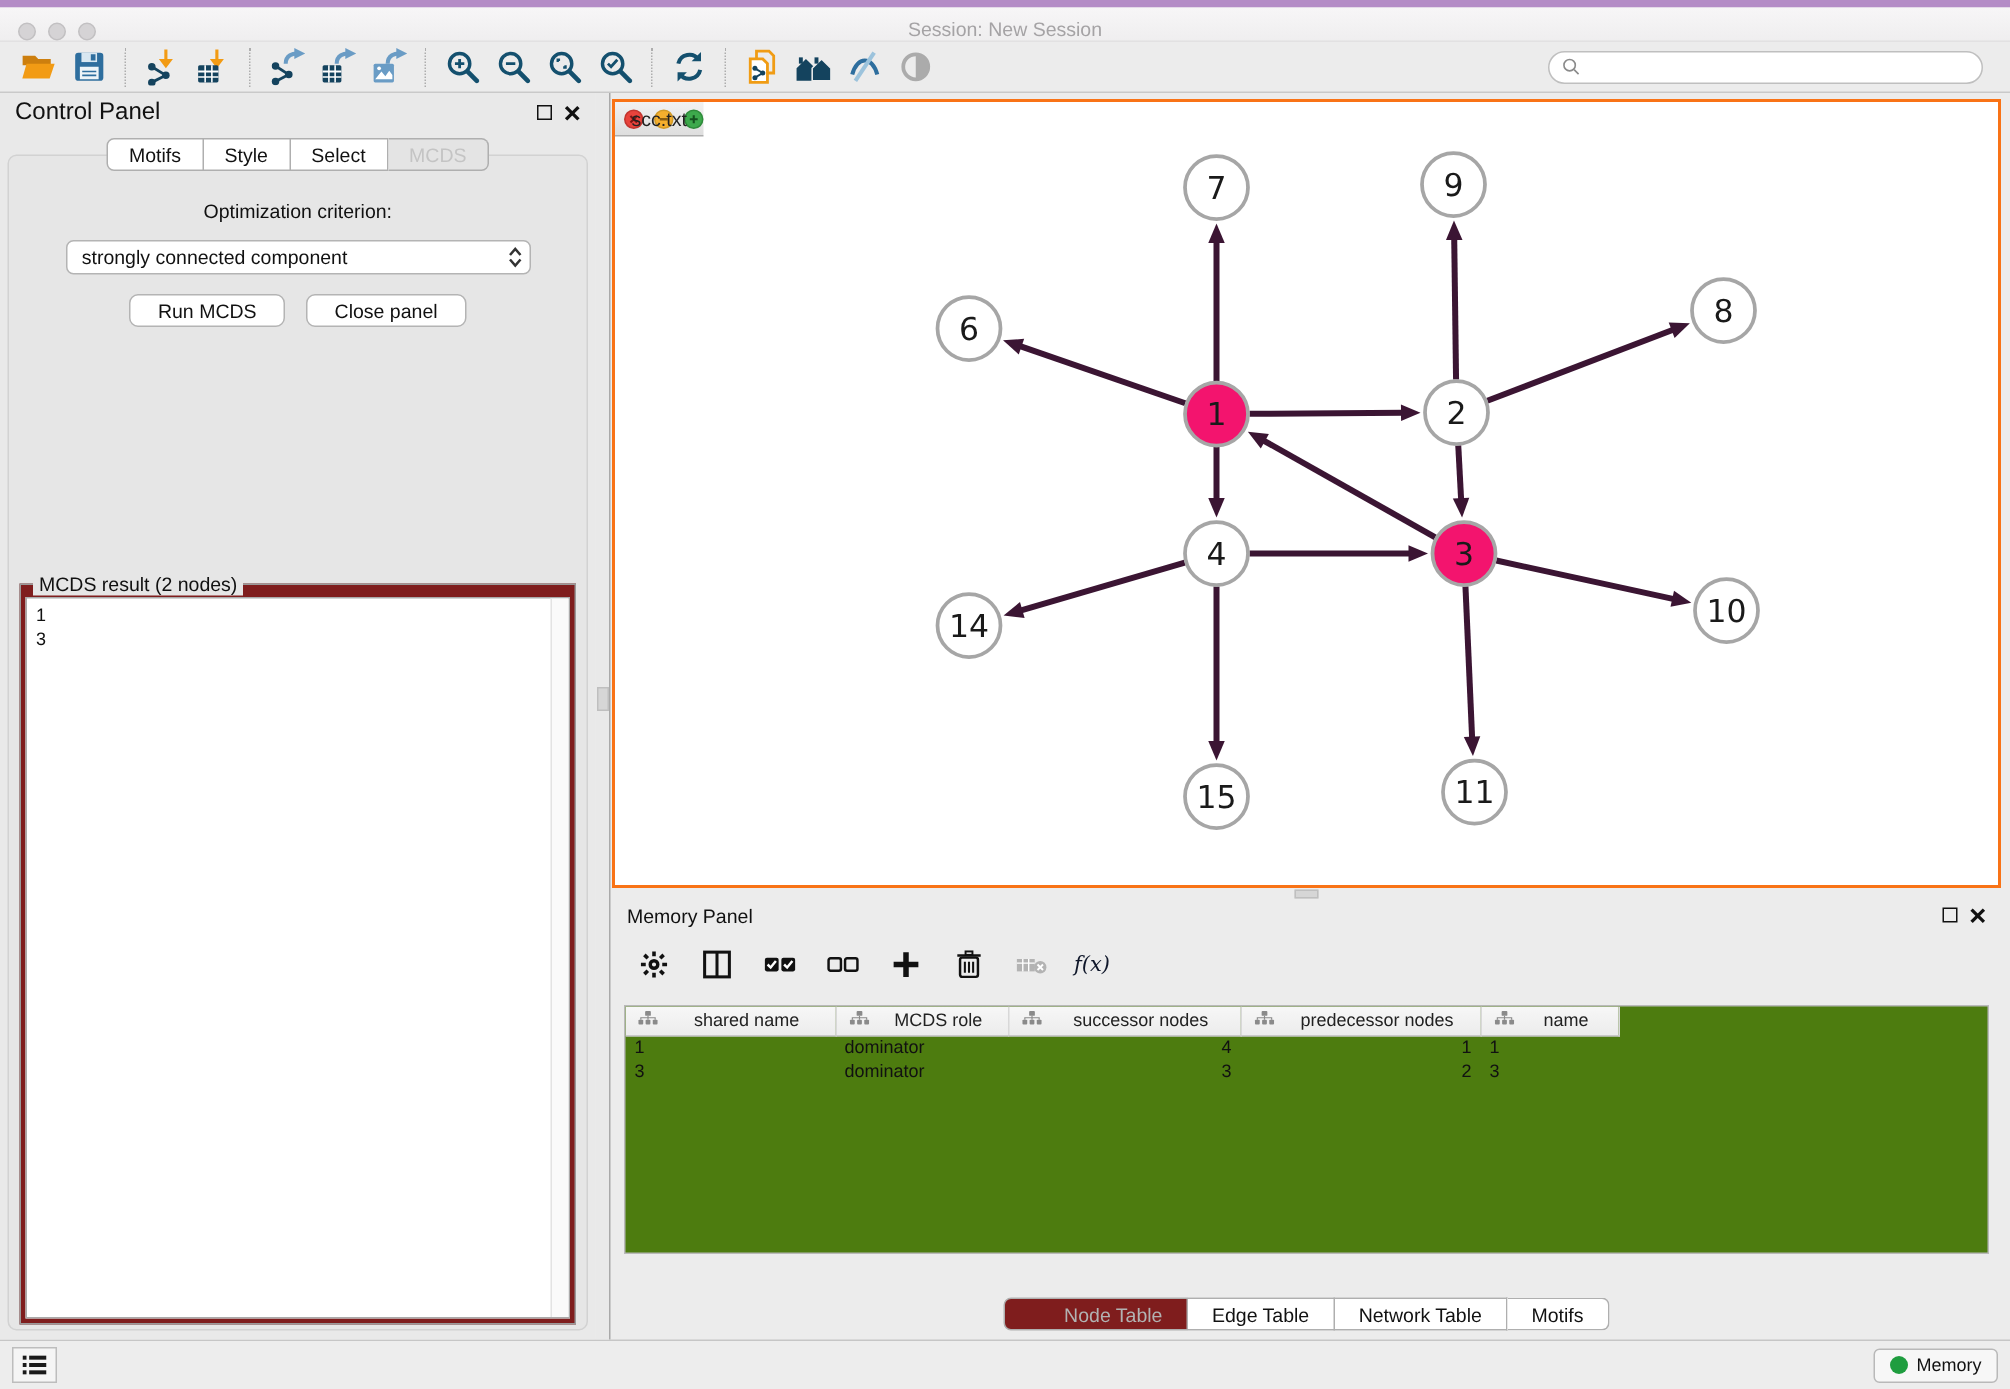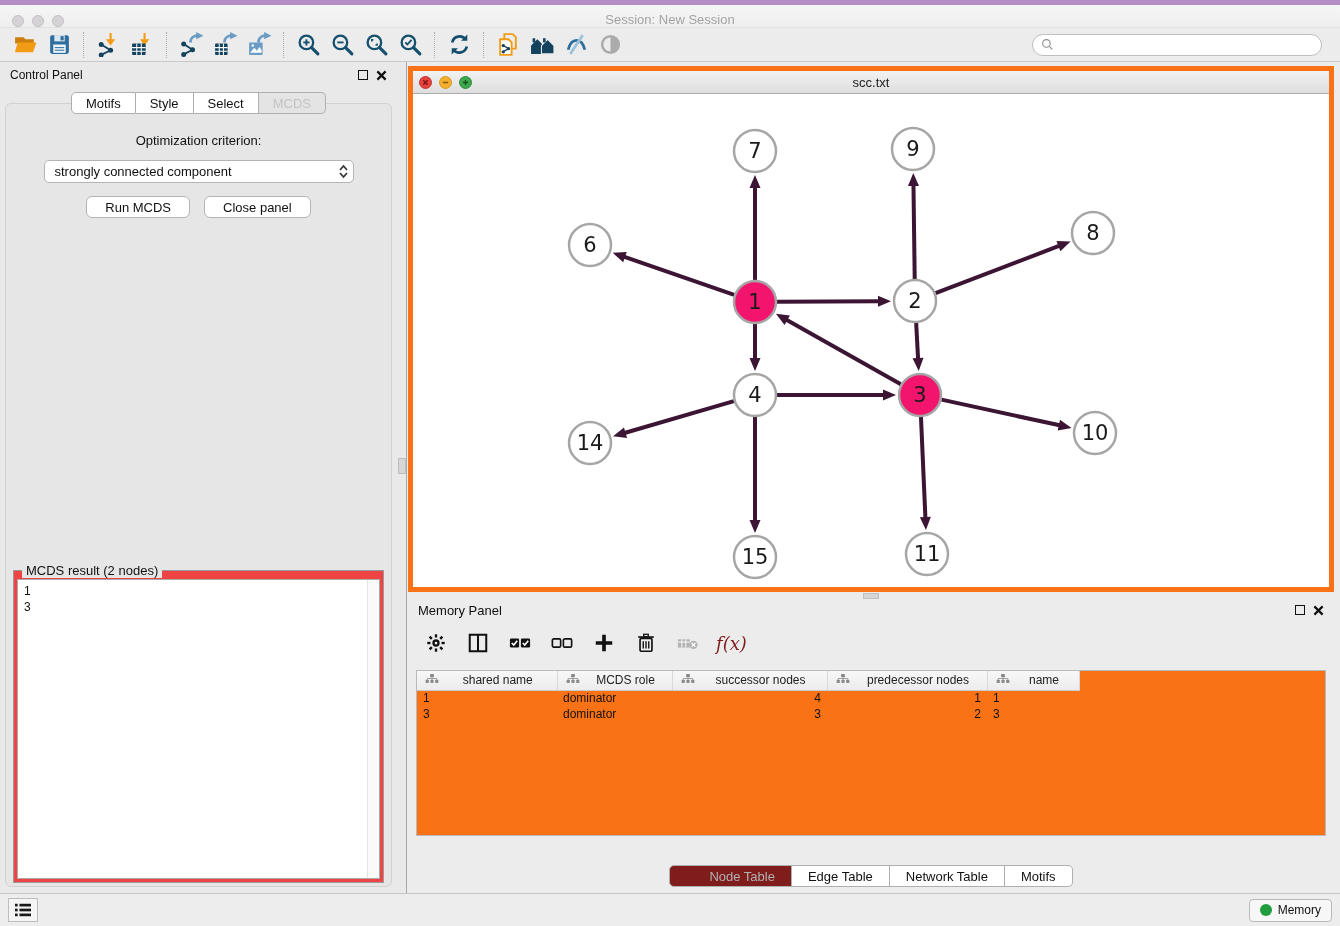--- a/index.html
+++ b/index.html
@@ -21,74 +21,74 @@
   .search-wrap { margin-left:auto; margin-right:10px; width:290px; height:22px; background:#fff; border:1px solid #BFBFBF; border-radius:11px; display:flex; align-items:center; padding:0 8px; }
   .search-wrap svg { width:13px; height:13px; margin-right:5px; }
   .search-input { border:none; outline:none; flex:1; font-size:12px; background:transparent; color:#333; }
 
   
   .main { flex:1; display:flex; min-height:0; }
 
   
   .control-panel { width:397px; background:#E9E9E9; display:flex; flex-direction:column; position:relative; }
   .cp-header { height:26px; display:flex; align-items:center; padding:0 10px; }
-  .cp-title { font-size:12px; color:#111; }
+  .cp-title { font-size:16px; color:#111; }
   .panel-ctls { margin-left:auto; display:flex; gap:8px; align-items:center; }
   .float-ic { width:10px; height:10px; border:1.6px solid #111; }
   .close-ic svg { width:11px; height:11px; display:block; }
 
   .cp-tabs { display:flex; justify-content:center; position:relative; z-index:2; margin-top:4px; }
   .cp-tab { height:22px; padding:0 14px; background:#fff; border:1px solid #AFAFAF; border-left-width:0; font-size:13px; color:#111; display:flex; align-items:center; }
   .cp-tab:first-child { border-left-width:1px; border-radius:5px 0 0 5px; }
   .cp-tab.last { border-radius:0 5px 5px 0; }
   .cp-tab.selected { background:#E4E4E4; color:#C4C4C4; }
   .cp-body { position:relative; margin:-11px 5px 6px 5px; flex:1; background:#E6E6E6; border:1px solid #D2D2D2; border-radius:6px; padding-top:11px; display:flex; flex-direction:column; }
   .opt-label { text-align:center; font-size:13px; color:#111; margin-top:18px; }
   .combo { margin:12px auto 0 auto; width:310px; height:23px; background:#fff; border:1px solid #B4B4B4; border-radius:5px; display:flex; align-items:center; padding:0 4px 0 10px; }
   .combo-text { flex:1; font-size:13px; color:#111; }
   .combo-arrows svg { width:11px; height:15px; display:block; }
   .cp-buttons { display:flex; justify-content:center; gap:14px; margin-top:13px; }
   .cp-btn { height:22px; padding:0 18px; background:#fff; border:1px solid #B4B4B4; border-radius:6px; font-size:13px; color:#111; display:flex; align-items:center; }
 
-  .result-box { margin:auto 7px 3px 7px; height:313px; border:1px solid #9A9A9A; position:relative; background:#ef4444; }
+  .result-box { margin:auto 7px 3px 7px; height:494px; border:1px solid #9A9A9A; position:relative; background:#7f1d1d; }
   .result-label { position:absolute; top:-8px; left:8px; background:#E6E6E6; padding:0 4px; font-size:13px; color:#111; }
   .result-area { position:absolute; left:3px; right:3px; top:8px; bottom:3px; background:#fff; border:1px solid #AAA; display:flex; }
   .result-text { flex:1; font-size:12px; color:#111; padding:3px 0 0 6px; line-height:16px; white-space:pre; }
   .result-scroll { width:12px; background:#FAFAFA; border-left:1px solid #E3E3E3; }
 
   
   .v-splitter { width:10px; background:#E9E9E9; position:relative; border-right:1px solid #A9A9A9; }
   .v-handle { position:absolute; top:396px; left:1px; width:8px; height:16px; background:#D6D6D6; border:1px solid #BFBFBF; }
 
   
   .right-col { flex:1; display:flex; flex-direction:column; padding:4px 6px 0 1px; min-width:0; }
 
-  .net-frame { height:526px; border:5px solid #f97316; display:flex; flex-direction:column; background:#fff; }
+  .net-frame { height:526px; border:2px solid #f97316; display:flex; flex-direction:row; background:#fff; }
   .net-titlebar { height:23px; background:linear-gradient(#F2F2F2,#DEDEDE); border-bottom:1px solid #ADADAD; position:relative; display:flex; align-items:center; }
   .traffic { display:flex; gap:7px; margin-left:6px; }
   .tf { width:13px; height:13px; border-radius:50%; display:flex; align-items:center; justify-content:center; }
   .tf svg { width:7px; height:7px; }
   .tf.red { background:#E8433C; border:1px solid #C2352F; }
   .tf.yellow { background:#F5AF2D; border:1px solid #D29A26; }
   .tf.green { background:#3DA94C; border:1px solid #2E8B3A; }
   .net-title { position:absolute; left:0; right:0; text-align:center; font-size:13px; color:#222; }
   .net-content { flex:1; background:#fff; overflow:hidden; }
 
   .h-splitter { height:6px; position:relative; }
   .h-handle { position:absolute; left:455px; top:1px; width:16px; height:6px; background:#D6D6D6; border:1px solid #BFBFBF; }
 
   
   .table-panel { flex:1; background:#ECECEC; display:flex; flex-direction:column; min-height:0; }
   .tp-header { height:24px; display:flex; align-items:center; padding:0 10px; }
   .tp-title { font-size:13px; color:#111; }
   .tp-toolbar { height:42px; display:flex; align-items:center; gap:14px; padding:0 0 0 14px; }
   .tp-ic { display:flex; align-items:center; justify-content:center; width:28px; height:28px; }
   .tp-ic svg { width:22px; height:22px; }
-  .fx-label { font-family:"DejaVu Serif",serif; font-style:italic; font-size:18px; color:#7f1d1d; }
-  .tp-tablewrap { margin:6px 8px 0 8px; background:#f97316; border:1px solid #B9B9B9; height:166px; overflow:hidden; }
+  .fx-label { font-family:"DejaVu Serif",serif; font-style:italic; font-size:14px; color:#0f172a; }
+  .tp-tablewrap { margin:6px 8px 0 8px; background:#4d7c0f; border:1px solid #B9B9B9; height:166px; overflow:hidden; }
   table.grid { border-collapse:collapse; table-layout:fixed; }
   table.grid th { height:19px; background:linear-gradient(#F7F7F7,#ECECEC); border-right:1px solid #D8D8D8; border-bottom:1px solid #C9C9C9; font-size:12px; font-weight:normal; color:#222; text-align:left; padding:0; }
   .th-inner { display:flex; align-items:center; height:100%; padding:0 4px; }
   .th-inner svg { width:14px; height:11px; margin:0 4px; flex:none; }
   .th-label { flex:1; text-align:center; white-space:nowrap; overflow:hidden; }
   table.grid td { height:16px; font-size:12px; color:#111; padding:0 6px; white-space:nowrap; }
   td.num { text-align:right; padding-right:10px; }
   .tp-tabs { margin-top:auto; display:flex; justify-content:center; padding:14px 0 6px 0; }
   .tp-tab { height:22px; padding:0 16px; background:#fff; border:1px solid #AFAFAF; border-left-width:0; font-size:13px; color:#111; display:flex; align-items:center; }
   .tp-tab:first-child { border-left-width:1px; border-radius:5px 0 0 5px; }

